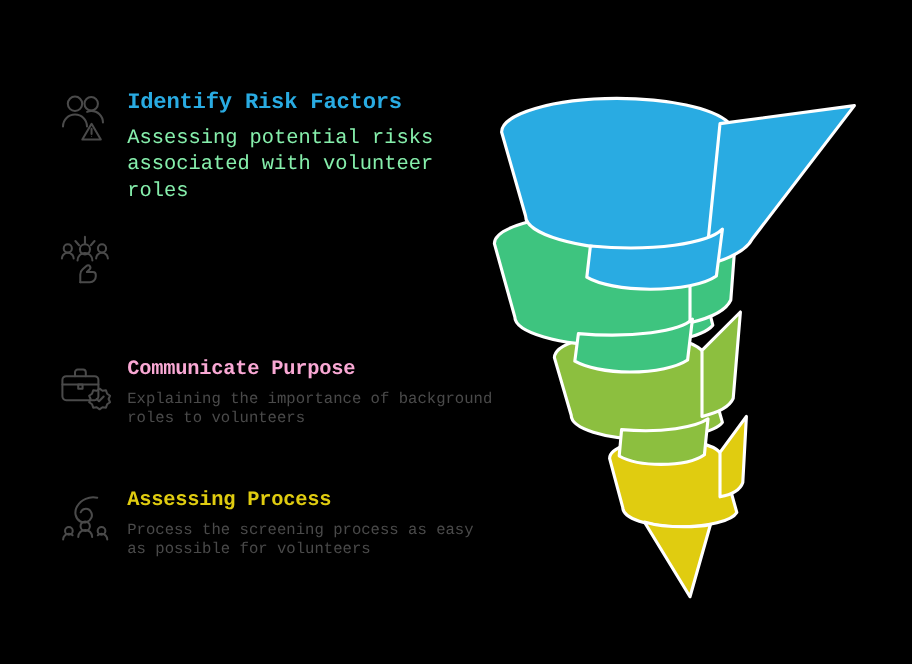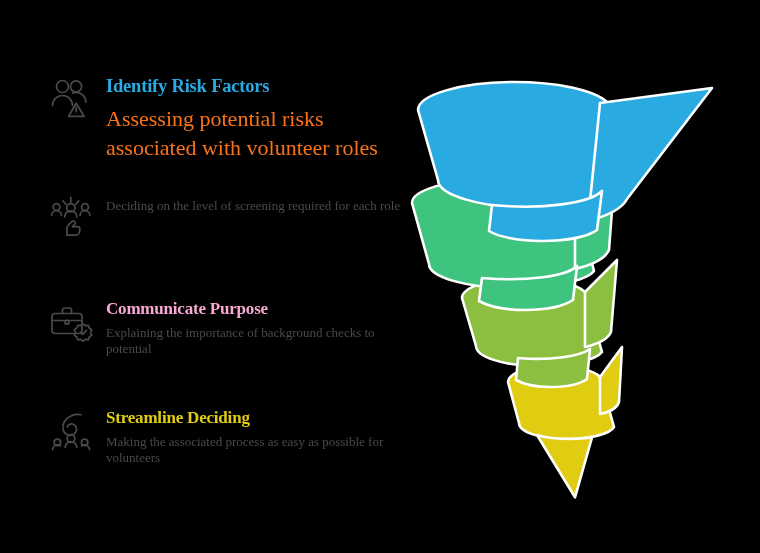--- a/index.html
+++ b/index.html
@@ -6,21 +6,21 @@
     margin: 0;
     padding: 0;
     background: #000000;
   }
   #stage {
     position: relative;
     width: 760px;
     height: 553px;
     background: #000000;
     overflow: hidden;
-    font-family: Liberation Serif, serif;
+    font-family: Liberation Mono, monospace;
   }
 
   
   #steps {
     position: absolute;
     left: 0;
     top: 0;
     width: 420px;
     height: 553px;
   }
@@ -51,21 +51,21 @@
     white-space: nowrap;
   }
   .step-desc {
     color: #4a4a4a;
     line-height: 1.28;
     margin-top: 6px;
   }
 
   
   .step.s1 .step-title { font-size: 18.5px; }
-  .step.s1 .step-desc  { font-size: 22px; color: #f97316; margin-top: 9px; }
+  .step.s1 .step-desc  { font-size: 17px; color: #86efac; margin-top: 9px; }
   .step.s2 .step-title,
   .step.s3 .step-title,
   .step.s4 .step-title { font-size: 17px; }
   .step.s2 .step-desc,
   .step.s3 .step-desc,
   .step.s4 .step-desc  { font-size: 13px; }
 
   
   .step.s1 { top: 76px; }
   .step.s2 { top: 192px; }
@@ -115,56 +115,55 @@
           <circle cx="37" cy="15" r="3.4"></circle>
           <path d="M32.1 23.5c0-2.7 2.2-4.9 4.9-4.9s4.9 2.2 4.9 4.9"></path>
           <circle cx="22.8" cy="15.8" r="4.2"></circle>
           <path d="M16.6 25c0-3.4 2.8-6.2 6.2-6.2s6.2 2.8 6.2 6.2"></path>
           <path d="M22.8 10.8V5.4M17.9 12.4l-3.1-3.6M27.7 12.4l3.1-3.6"></path>
           <path d="M18.9 43.2v-6.4c0-2 .6-3.2 2-4.4l3.1-2.8c.9-.8 2.2-.7 2.9.2.6.8.5 1.9-.2 2.6l-2.3 2.2"></path>
           <path d="M24.6 34.6h4.9c1.3 0 2.3 1 2.3 2.3v1.5c0 2.7-2.2 4.8-4.8 4.8h-8.1"></path>
         </svg>
       </div>
       <div class="step-body">
-        <div class="step-desc">Deciding on the level of screening required for each role</div>
       </div>
     </div>
 
     <div class="step s3">
       <div class="step-icon">
         <svg viewBox="0 0 46 46" fill="none" stroke="#4a4a4a" stroke-width="1.7" stroke-linecap="round" stroke-linejoin="round">
           <rect x="4" y="13.5" width="30" height="20" rx="3.2"></rect>
           <path d="M14.5 13.5v-3.2c0-1.3 1-2.3 2.3-2.3h4.4c1.3 0 2.3 1 2.3 2.3v3.2"></path>
           <path d="M4 20.5h30"></path>
           <path d="M17.2 20.5h3.6v3.4h-3.6z"></path>
           <path d="m32.6 25.6 2.4-1.7 2.4 1.7 2.9-.3 1 2.8 2.4 1.7-1.2 2.7 1.2 2.7-2.4 1.7-1 2.8-2.9-.3-2.4 1.7-2.4-1.7-2.9.3-1-2.8-2.4-1.7 1.2-2.7-1.2-2.7 2.4-1.7 1-2.8z"></path>
           <path d="m32.5 32.4 2 2 3.9-4"></path>
         </svg>
       </div>
       <div class="step-body">
         <div class="step-title" style="color:#f9a8d4">Communicate Purpose</div>
-        <div class="step-desc">Explaining the importance of background checks to potential</div>
+        <div class="step-desc">Explaining the importance of background roles to volunteers</div>
       </div>
     </div>
 
     <div class="step s4">
       <div class="step-icon">
         <svg viewBox="0 0 46 46" fill="none" stroke="#4a4a4a" stroke-width="1.7" stroke-linecap="round" stroke-linejoin="round">
           <path d="M33 5.8c-6.4-1.6-13.6 1.6-16.8 7.2-2.6 4.6-1.4 10.4 2.8 12.6 3.4 1.8 7.8.2 9.2-3.2 1.1-2.8-.3-6.2-3.1-7.2-2.3-.8-5 .4-5.8 2.7"></path>
           <circle cx="23" cy="29.6" r="3.9"></circle>
           <path d="M17.2 38.4c0-3.2 2.6-5.8 5.8-5.8s5.8 2.6 5.8 5.8"></path>
           <circle cx="9.4" cy="33.4" r="3.2"></circle>
           <path d="M4.6 40.6c0-2.6 2.1-4.8 4.8-4.8 1.2 0 2.3.4 3.1 1.2"></path>
           <circle cx="36.6" cy="33.4" r="3.2"></circle>
           <path d="M41.4 40.6c0-2.6-2.1-4.8-4.8-4.8-1.2 0-2.3.4-3.1 1.2"></path>
         </svg>
       </div>
       <div class="step-body">
-        <div class="step-title" style="color:#E0CC10">Streamline Deciding</div>
-        <div class="step-desc">Making the associated process as easy as possible for volunteers</div>
+        <div class="step-title" style="color:#E0CC10">Assessing Process</div>
+        <div class="step-desc">Process the screening process as easy as possible for volunteers</div>
       </div>
     </div>
 
   </div>
 
   <div id="funnel">
     <svg viewBox="0 0 340 450" width="340" height="450">
       <g stroke="#FFFFFF" stroke-width="2.6" stroke-linejoin="round">
 
         <g>

